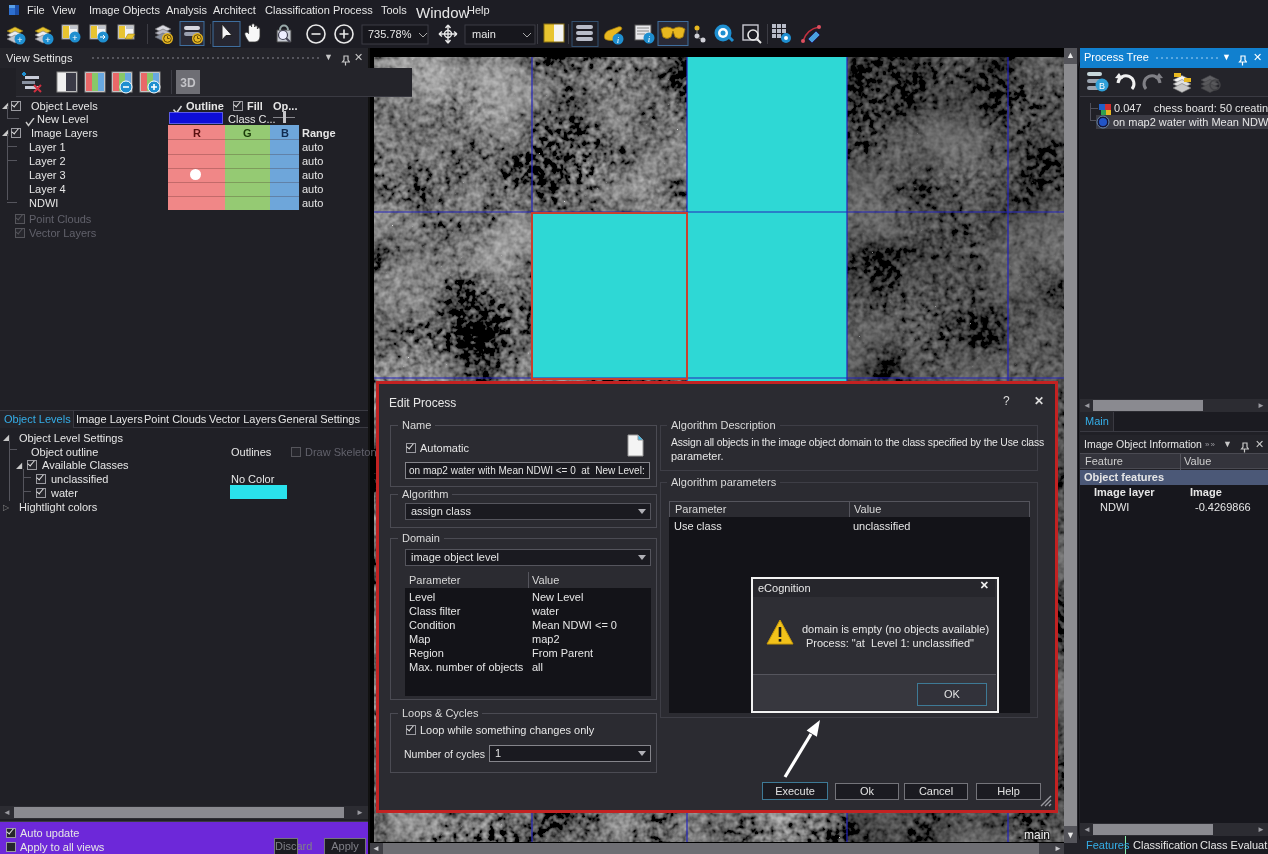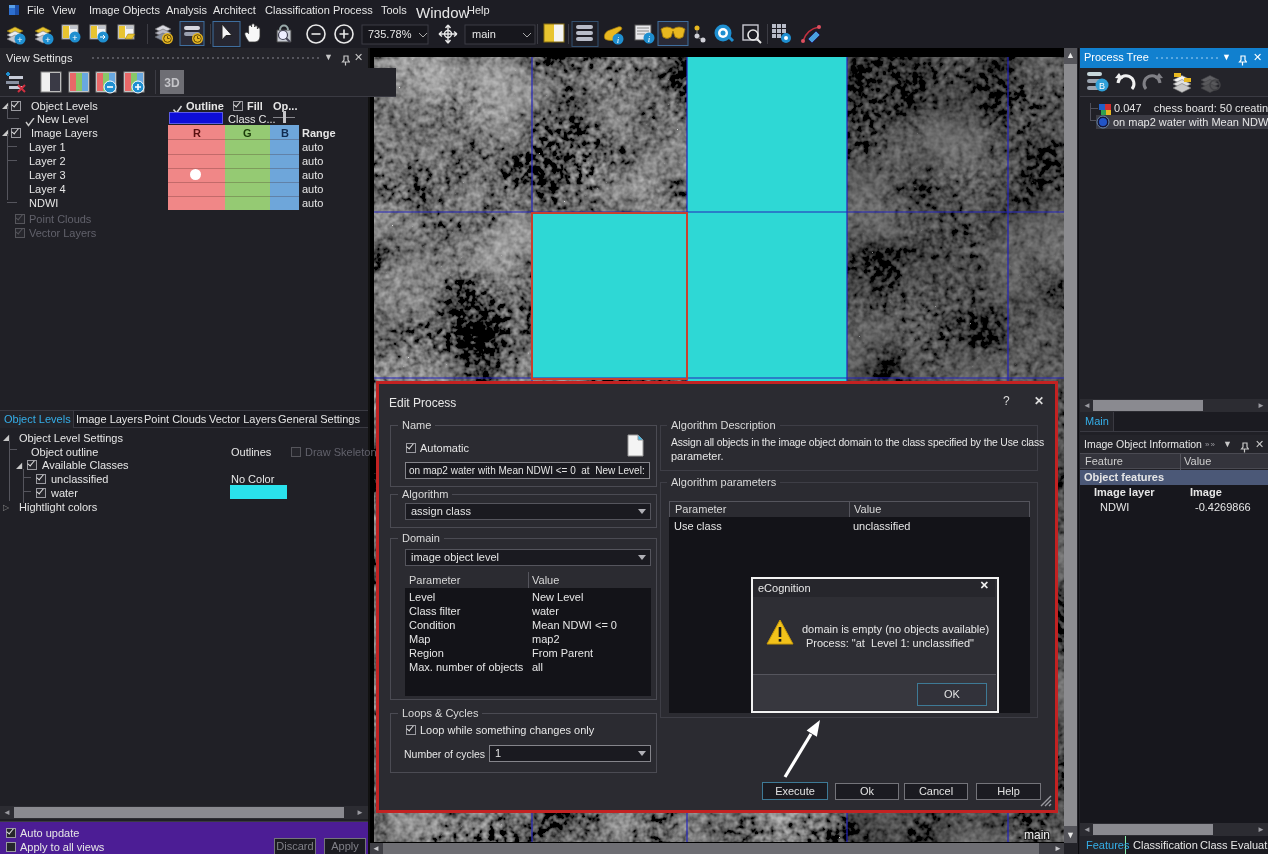--- a/index.html
+++ b/index.html
@@ -242,21 +242,21 @@
   <div class="abs" style="left:0;top:0;width:368px;height:20px;background:#24242a;">
     <div class="txt abs" style="left:6px;top:4px;">View Settings</div>
     <div class="abs" style="left:92px;top:9px;width:228px;height:2px;background-image:repeating-linear-gradient(90deg,#55555d 0 2px,transparent 2px 5px);"></div>
     <div class="abs" style="left:324px;top:4px;color:#c8c8c8;font-size:9px;">▼</div>
     <div class="abs" style="left:341px;top:4px;"><svg width="9" height="11">
           <path d="M3 1 h4 v4 l1.5 2 h-7 l1.5 -2z M4.5 7 v3.5" stroke="#c8c8c8" fill="none" stroke-width="1.2"></path>
         </svg></div>
     <div class="abs" style="left:354px;top:3px;color:#c8c8c8;font-size:11px;">✕</div>
   </div>
 
-  <div class="abs" style="left:0;top:20px;width:396px;height:29px;background:#24242a;border-bottom:1px solid #3a3a42;">
+  <div class="abs" style="left:16px;top:20px;width:396px;height:29px;background:#24242a;border-bottom:1px solid #3a3a42;">
     <svg width="368" height="29">
       <g transform="translate(4,4)">
           <path d="M2 2 h4 M4 0 v4" stroke="#1f8fd0" stroke-width="2"></path>
           <rect x="5" y="4" width="14" height="3" fill="#c8ccd8"></rect>
           <rect x="2" y="9" width="13" height="3" fill="#8890a0"></rect>
           <rect x="5" y="14" width="14" height="3" fill="#c8ccd8"></rect>
           <path d="M14 13 l7 7 M21 13 l-7 7" stroke="#d03040" stroke-width="2"></path>
         </g>
       <g transform="translate(41,4)">
           <rect x="0" y="0" width="20" height="20" fill="#f0f0f0"></rect>
@@ -392,31 +392,31 @@
     <div class="abs" style="left:3px;top:74px;color:#888;font-size:8px;">▷</div>
     <div class="txt abs" style="left:19px;top:72px;">Hightlight colors</div>
   </div>
 
   <div class="abs" style="left:0;top:758px;width:368px;height:13px;background:#2c2c32;">
     <div class="abs" style="left:3px;top:2px;color:#9a9aa0;font-size:8px;">◄</div>
     <div class="abs" style="left:14px;top:1px;width:330px;height:11px;background:#8a8a90;"></div>
     <div class="abs" style="right:4px;top:2px;color:#9a9aa0;font-size:8px;">►</div>
   </div>
 
-  <div class="abs" style="left:0;top:773px;width:368px;height:33px;background:#4c1d95;border-top:1px solid #3a3a42;">
+  <div class="abs" style="left:0;top:773px;width:368px;height:33px;background:#6d28d9;border-top:1px solid #3a3a42;">
     <div class="cb checked" style="left:6px;top:6px;"></div>
     <div class="txt abs" style="left:20px;top:5px;">Auto update</div>
     <div class="cb" style="left:6px;top:20px;"></div>
     <div class="txt abs" style="left:20px;top:19px;">Apply to all views</div>
-    <div class="btn" style="left:274px;top:16px;width:42px;height:17px;color:#808088;line-height:15px;">Discard</div>
+    <div class="btn" style="left:274px;top:16px;width:24px;height:17px;color:#808088;line-height:15px;">Discard</div>
     <div class="btn" style="left:324px;top:16px;width:42px;height:17px;color:#808088;line-height:15px;">Apply</div>
   </div>
 </div>
 
-<div class="abs" style="left:1078px;top:48px;width:190px;height:806px;background:#202026;border-left:1px solid #0c0c10;">
+<div class="abs" style="left:1078px;top:48px;width:190px;height:806px;background:#202026;border-left:1px solid #0c0c10;border-radius:23px;">
 
   <div class="abs" style="left:1px;top:0;width:189px;height:20px;background:#1180cf;">
     <div class="abs" style="left:4px;top:3px;color:#fff;font-size:11px;">Process Tree</div>
     <div class="abs" style="left:76px;top:9px;width:62px;height:2px;background-image:repeating-linear-gradient(90deg,#5aa8e0 0 2px,transparent 2px 5px);"></div>
     <div class="abs" style="left:142px;top:4px;color:#fff;font-size:9px;">▼</div>
     <div class="abs" style="left:158px;top:4px;"><svg width="9" height="11">
           <path d="M3 1 h4 v4 l1.5 2 h-7 l1.5 -2z M4.5 7 v3.5" stroke="#ffffff" fill="none" stroke-width="1.2"></path>
         </svg></div>
     <div class="abs" style="left:173px;top:3px;color:#fff;font-size:11px;">✕</div>
   </div>

